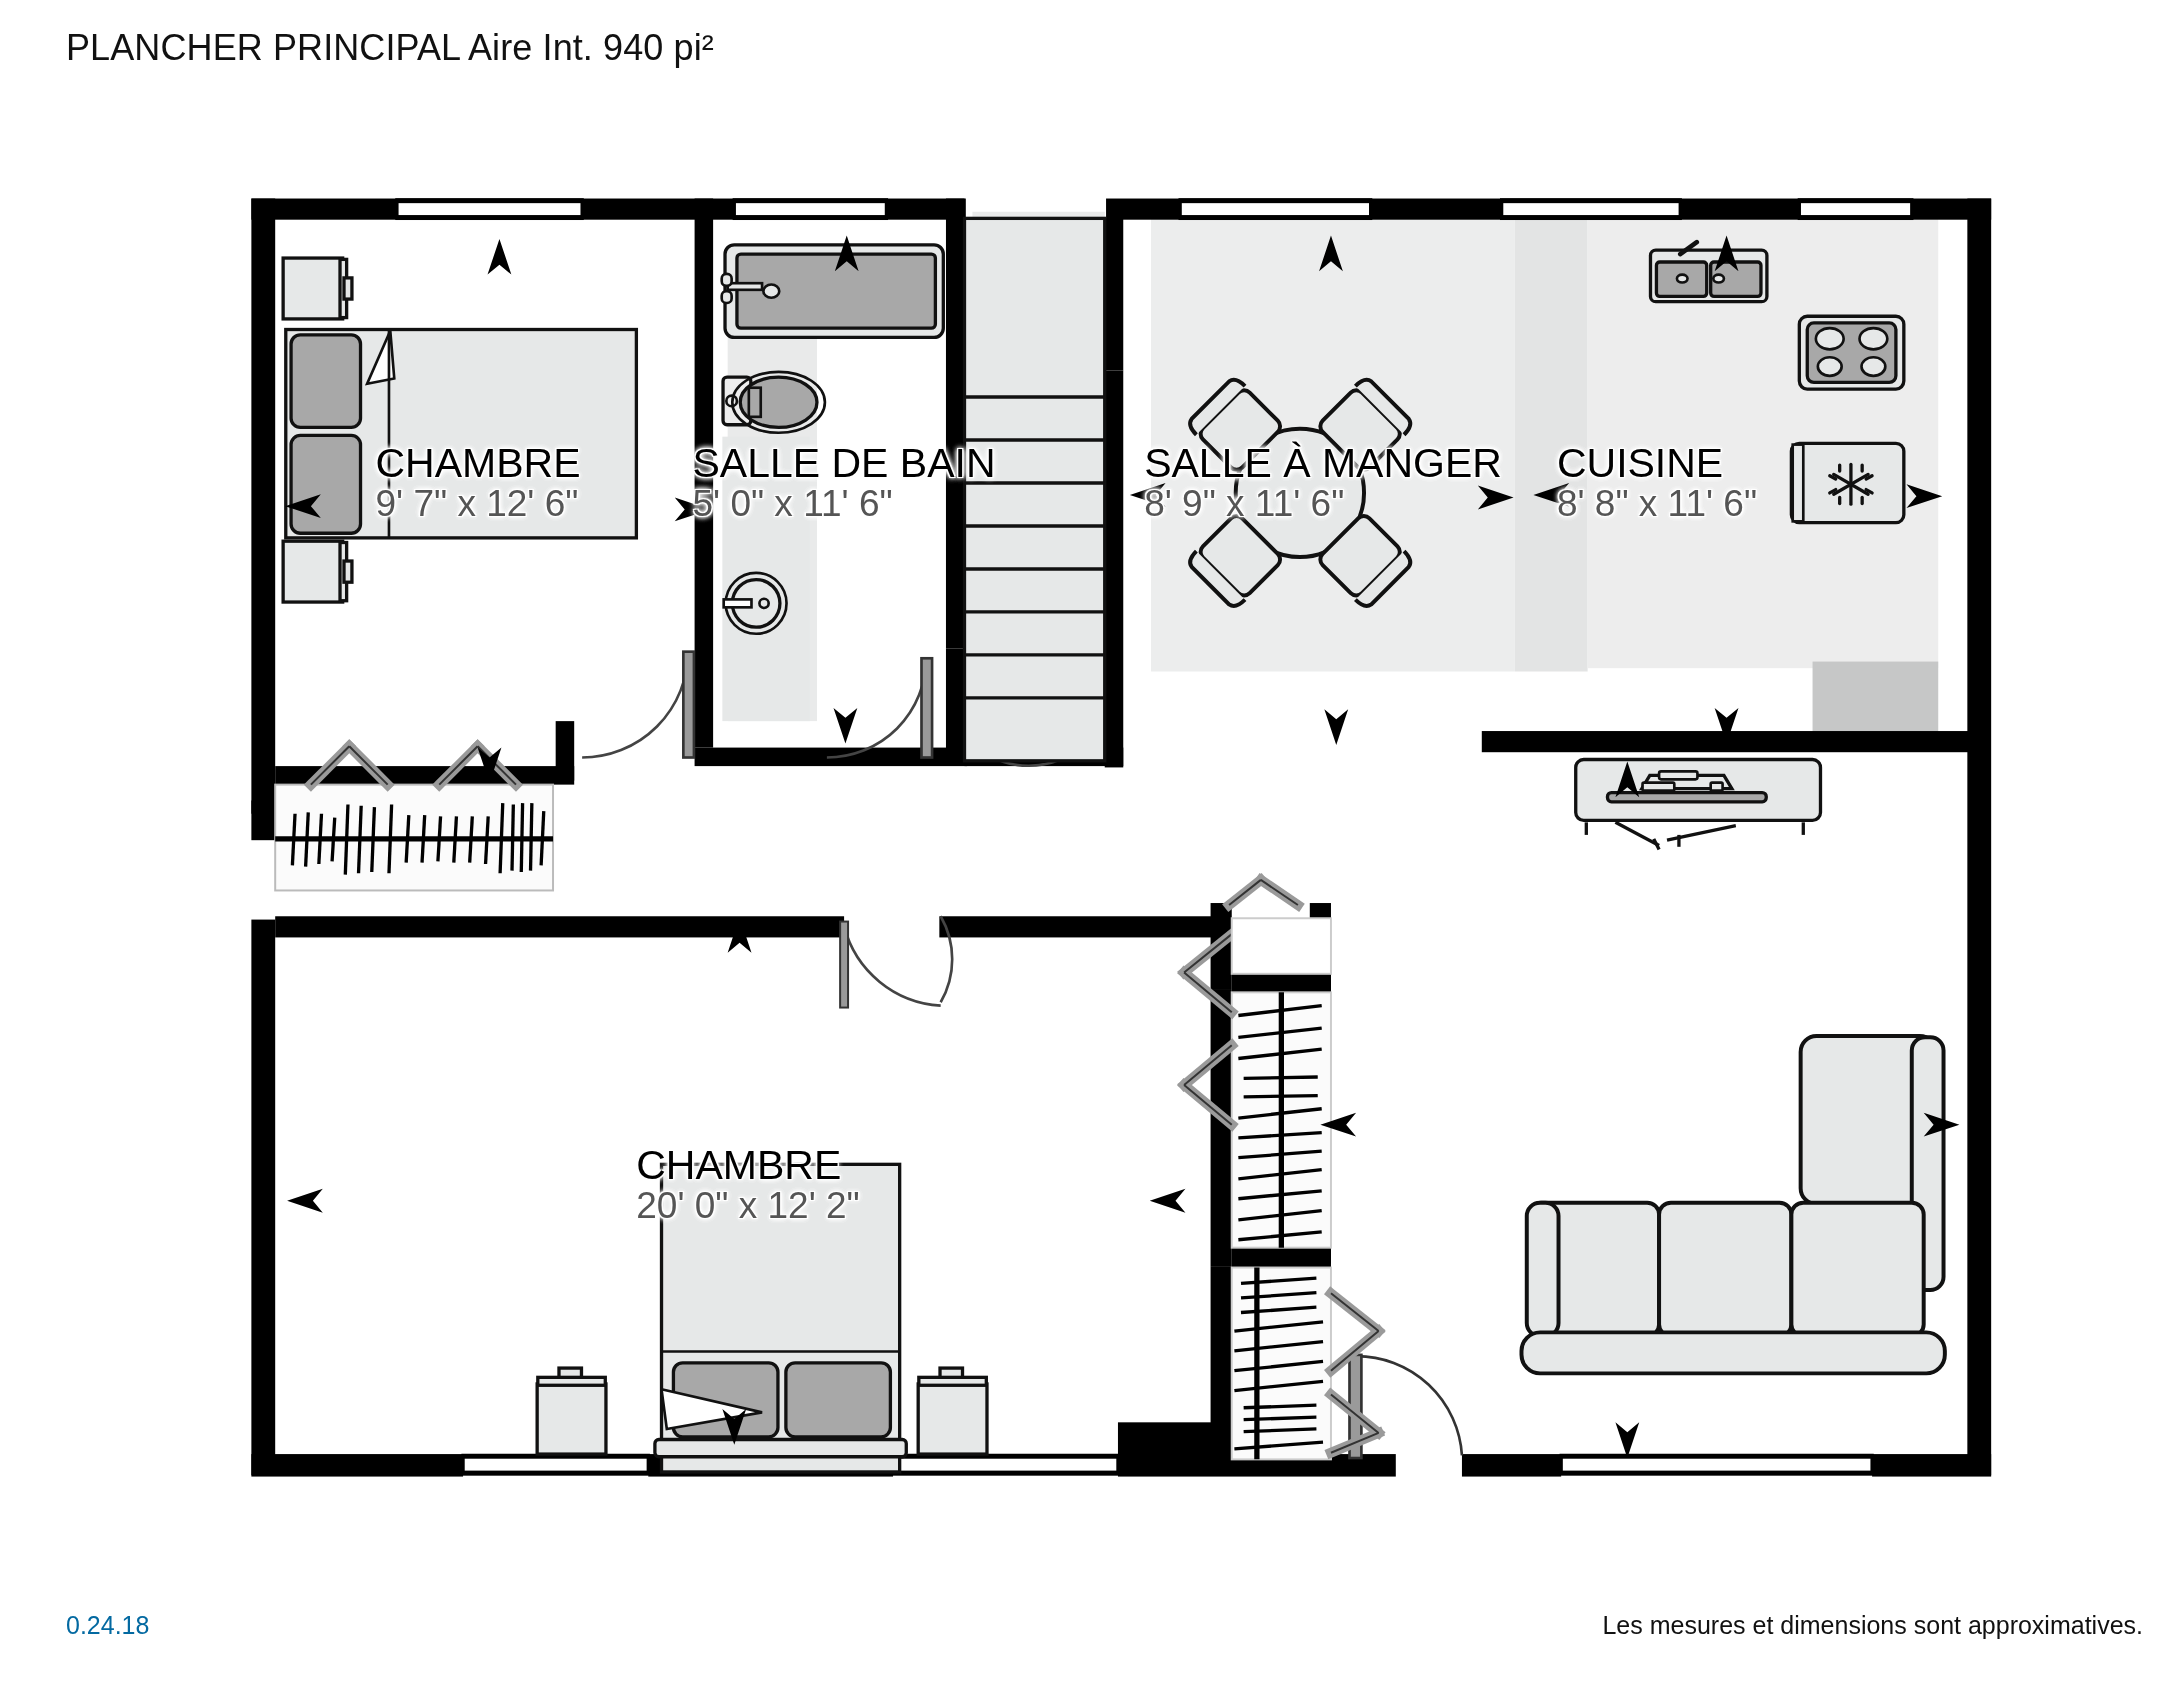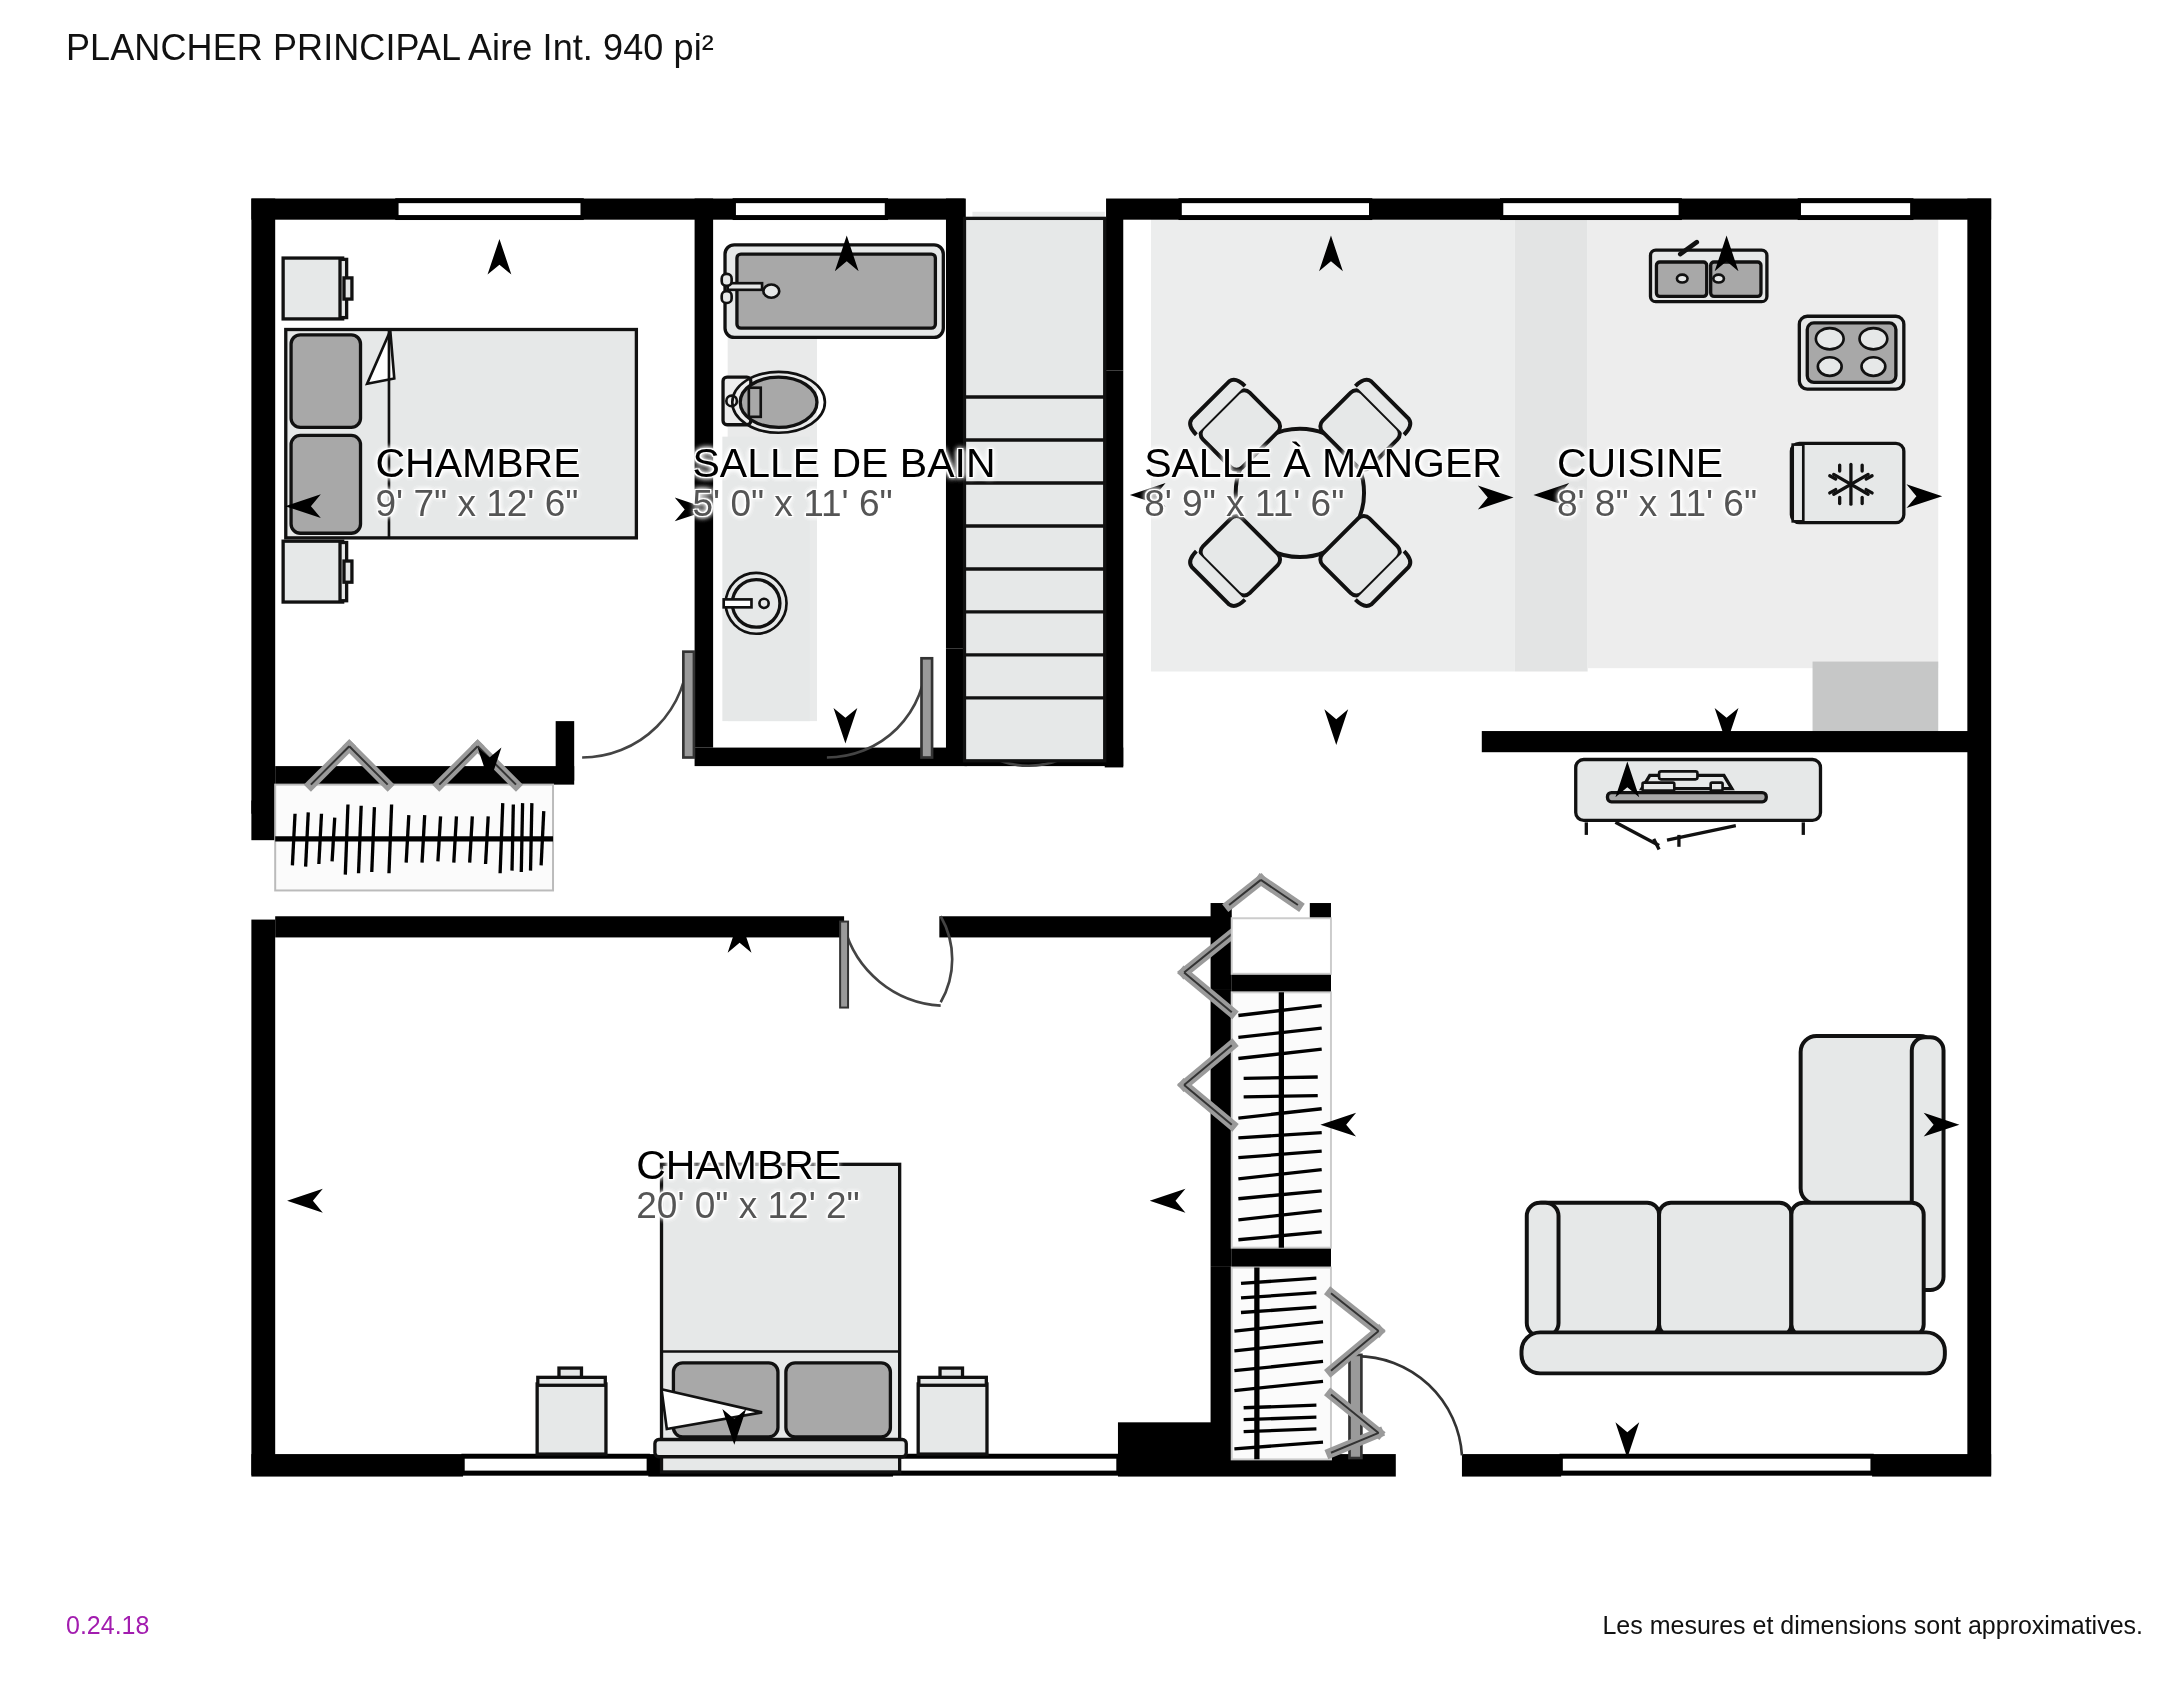--- a/index.html
+++ b/index.html
@@ -1,19 +1,19 @@
 <!DOCTYPE html>
 <html style="font-size:10.6px"><head>
 <meta charset="utf-8">
 <style>
   html,body{margin:0;padding:0;background:#ffffff;}
   body{width:2183px;height:1687px;position:relative;font-family:"Liberation Sans",sans-serif;overflow:hidden;}
   #stage{position:absolute;left:0;top:0;width:2183px;height:1687px;}
   .title{position:absolute;left:66px;top:26.5px;font-size:36px;color:#111;letter-spacing:0.1px;white-space:nowrap;}
-  .foot-left{position:absolute;left:66px;top:1611px;font-size:25px;color:#a21caf;text-align:center;}
+  .foot-left{position:absolute;left:66px;top:1611px;font-size:25px;color:#0369a1;text-align:center;}
   .foot-right{position:absolute;right:40px;top:1611px;font-size:25px;color:#111;text-align:center;}
   #plan{position:absolute;left:0;top:0;}
   .lbl{position:absolute;text-align:left;pointer-events:none;}
   .lbl .rname{font-size:41px;color:#000;line-height:1.0;white-space:nowrap;
       text-shadow:0 0 6px #fff,0 0 6px #fff,0 0 6px #fff,0 0 4px #fff,0 0 2.6px #fff,1.3px 1.3px 0 #fff,-1.3px -1.3px 0 #fff,1.3px -1.3px 0 #fff,-1.3px 1.3px 0 #fff;}
   .lbl .rdim{font-size:37px;color:#555;line-height:1.05;white-space:nowrap;margin-top:1.3px;
       text-shadow:0 0 6px #fff,0 0 6px #fff,0 0 6px #fff,0 0 4px #fff,0 0 2.6px #fff,1.3px 1.3px 0 #fff,-1.3px -1.3px 0 #fff,1.3px -1.3px 0 #fff,-1.3px 1.3px 0 #fff;}
 </style>
 </head>
 <body>

